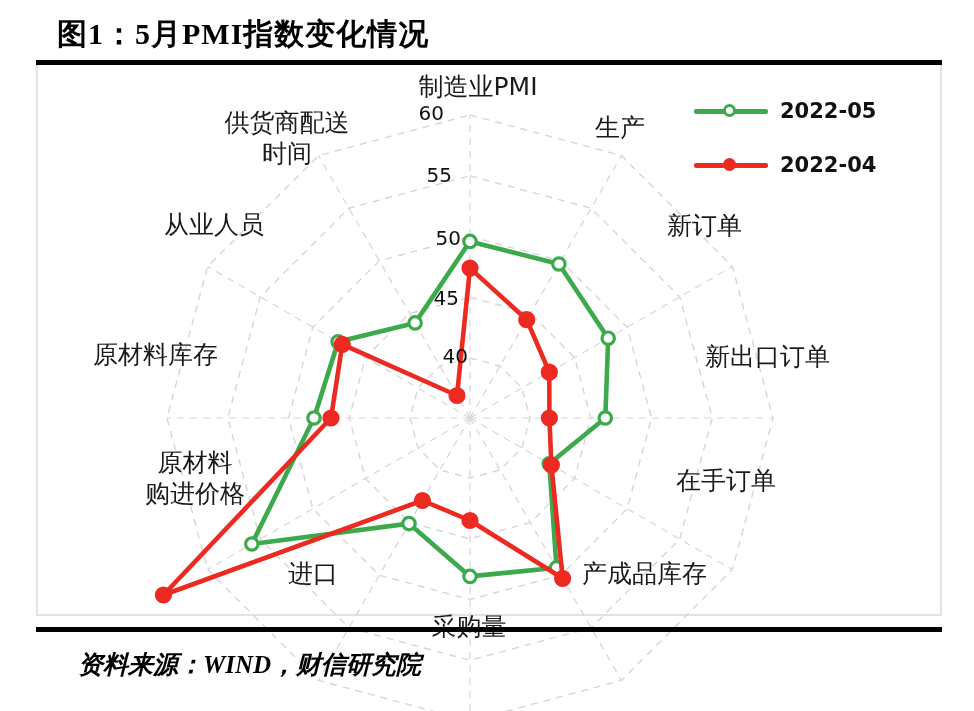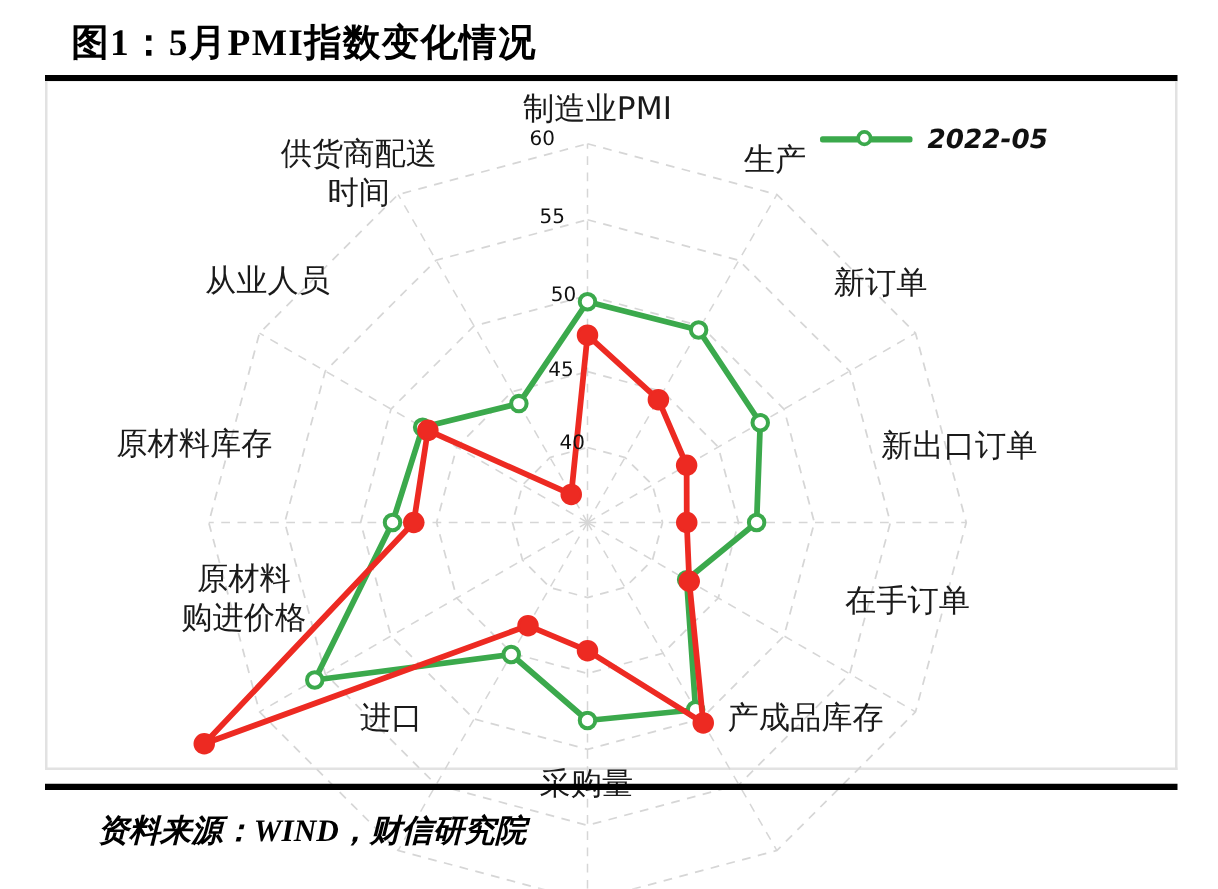--- a/index.html
+++ b/index.html
@@ -41,26 +41,26 @@
   .spoke{stroke:#d6d6d6;stroke-width:1.2;stroke-dasharray:7 6;fill:none;}
 
   
   .cat-label{
     position:absolute;font-size:25px;color:#1a1a1a;
     line-height:1.22;text-align:center;white-space:nowrap;
     font-family:"DejaVu Sans", sans-serif;
   }
   .cat-label.two-line{white-space:normal;}
   .tick-label{
-    position:absolute;font-size:16px;color:#111;
+    position:absolute;font-size:20px;color:#111;
     font-family:"DejaVu Sans", sans-serif;text-align:right;
   }
 
   
-  .legend{position:absolute;left:656px;top:92px;font-style:italic;}
+  .legend{position:absolute;left:694px;top:92px;}
   .legend-row{display:flex;align-items:center;height:38px;}
   .legend-swatch{position:relative;width:74px;height:16px;margin-right:12px;}
   .legend-line{position:absolute;left:0;top:6px;width:74px;height:4.5px;border-radius:2px;}
   .legend-mark{
     position:absolute;left:29px;top:1px;width:13px;height:13px;border-radius:50%;
     box-sizing:border-box;
   }
   .legend-text{
     font-size:21px;color:#111;font-family:"DejaVu Sans", sans-serif;
     font-weight:600;white-space:nowrap;
@@ -157,18 +157,25 @@
   <div class="tick-label" style="left:420px;top:344px;width:48px;">40</div>
 
   <div class="legend">
     <div class="legend-row">
       <span class="legend-swatch">
         <span class="legend-line" id="lg-line-0" style="background: rgb(59, 169, 76);"></span>
         <span class="legend-mark" id="lg-mark-0" style="border: 3px solid rgb(59, 169, 76); background: rgb(255, 255, 255);"></span>
       </span>
       <span class="legend-text">2022-05</span>
     </div>
+    <div class="legend-row" style="margin-top:16px;">
+      <span class="legend-swatch">
+        <span class="legend-line" id="lg-line-1" style="background: rgb(237, 42, 34);"></span>
+        <span class="legend-mark" id="lg-mark-1" style="border: 3px solid rgb(237, 42, 34); background: rgb(237, 42, 34);"></span>
+      </span>
+      <span class="legend-text">2022-04</span>
+    </div>
   </div>
 
   <div class="footer-rule"></div>
   <div class="source">资料来源：WIND，财信研究院</div>
 
 </div>
 
 </body></html>

